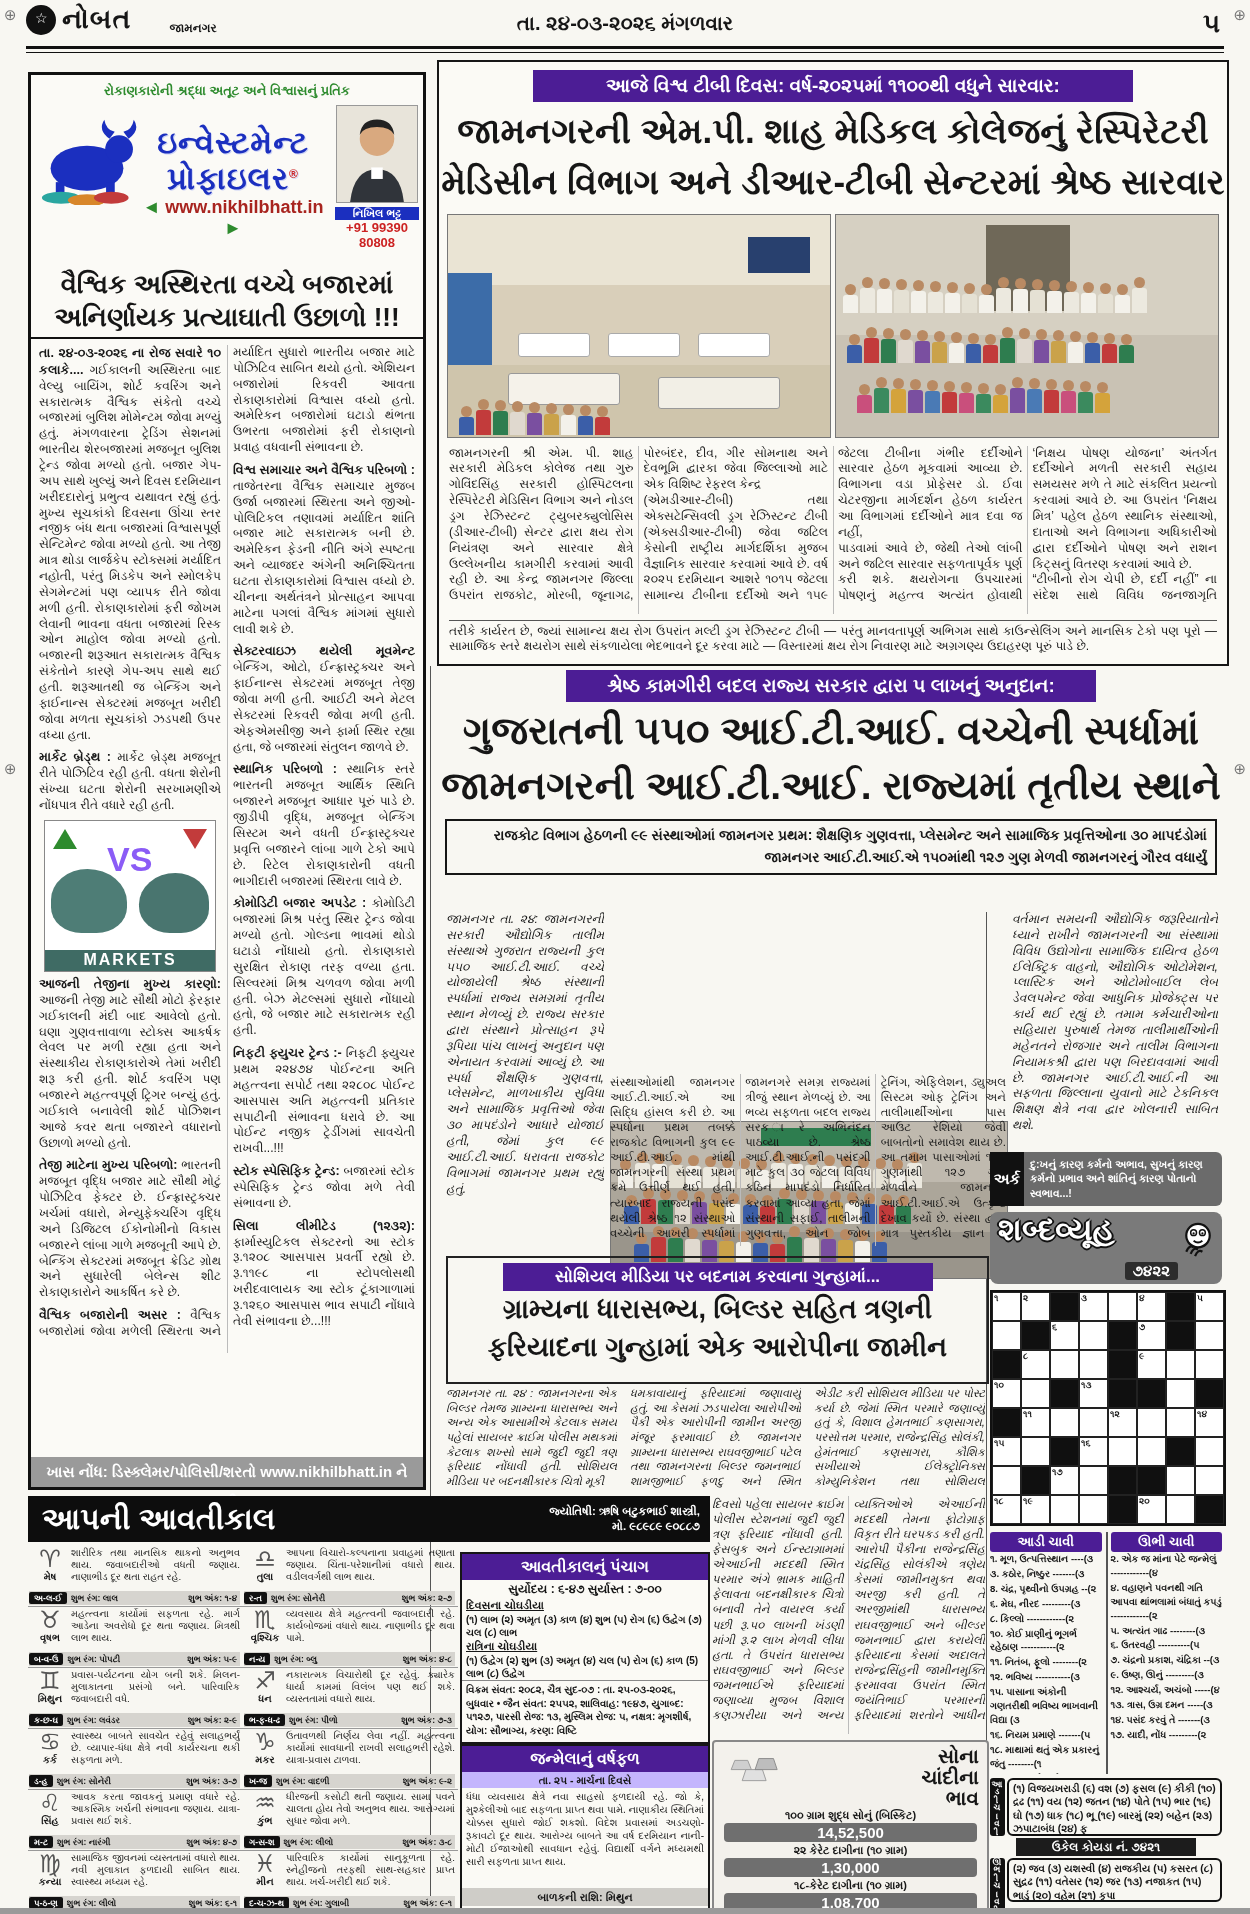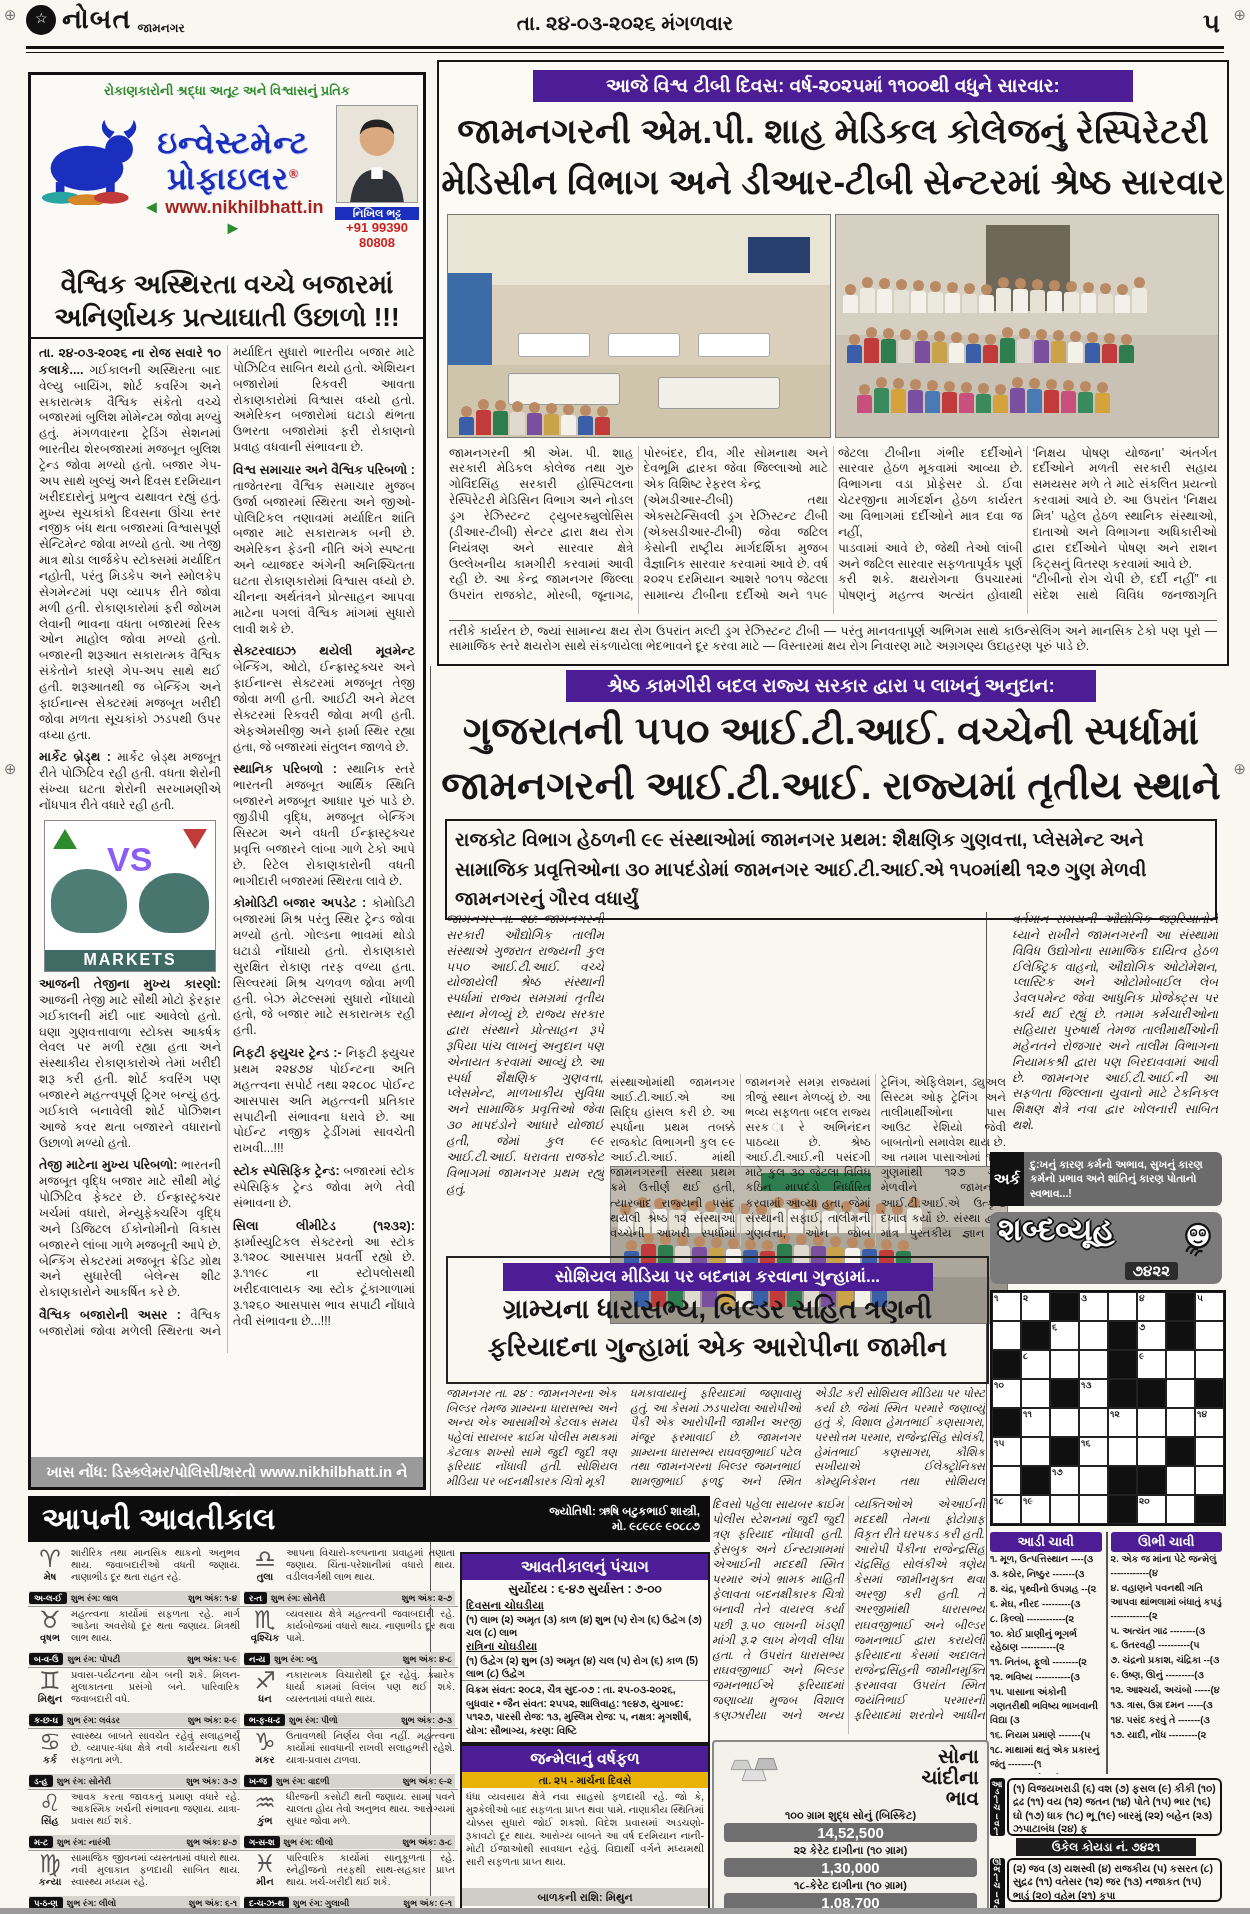--- a/index.html
+++ b/index.html
@@ -4,21 +4,21 @@
 <style>
   html,body{margin:0;padding:0;background:#e9e8e4;}
   .page{position:relative;width:1250px;height:1914px;background:#f8f7f2;color:#161616;
         font-family:"Liberation Sans","DejaVu Sans",sans-serif;overflow:hidden;}
   .abs{position:absolute;}
   .bar{background:#4c1d95;color:#fff;font-weight:bold;text-align:center;}
   .jtext{text-align:justify;line-height:1.3;}
   .regmark{color:#777;font-size:15px;}
   
   .mast-title{font-size:27px;font-weight:bold;letter-spacing:1px;}
-  .mast-ed{font-size:12px;font-weight:bold;}
+  .mast-ed{font-size:12px;font-weight:bold;margin-left:32px;}
   .dateline{font-size:20px;font-weight:bold;text-align:center;}
   .pageno{font-size:26px;font-weight:bold;}
   .rule-thick{background:#111;height:3px;}
   .rule-thin{background:#111;height:1px;}
   
   .adbox{border:3px solid #111;background:#fbfaf6;}
   .ad-tagline{color:#2e8b2e;font-size:13px;font-weight:bold;text-align:center;}
   .ad-brand{color:#1b2fbf;font-size:31px;font-weight:bold;text-align:center;letter-spacing:1px;
             text-shadow:1px 1px 0 #cdd3f5;}
   .ad-reg{color:#cc2222;font-size:12px;vertical-align:super;}
@@ -38,21 +38,21 @@
   .vsimg .markets{position:absolute;bottom:0;left:0;right:0;background:#3f6b64;color:#fff;font-weight:bold;
                   font-size:16px;text-align:center;letter-spacing:2px;}
   .tri{width:0;height:0;position:absolute;}
   .disclaimer{background:#9a9a9a;color:#fff;font-size:15px;font-weight:bold;text-align:center;line-height:30px;}
   
   .tbbox{border:2px solid #161616;background:#fbfaf5;}
   .kicker{font-size:19px;line-height:32px;}
   .headline-xl{font-size:35px;font-weight:bold;text-align:center;line-height:1.45;}
   .headline-l{font-size:39px;font-weight:bold;text-align:center;line-height:1.4;}
   .headline-m{font-size:27px;font-weight:bold;text-align:center;line-height:1.4;}
-  .subhead-box{border:2px solid #161616;font-size:19px;font-weight:bold;text-align:left;line-height:1.55;padding:4px 8px;}
+  .subhead-box{border:2px solid #161616;font-size:14px;font-weight:bold;text-align:right;line-height:1.55;padding:4px 8px;}
   .cols4{column-count:4;column-gap:10px;column-rule:1px solid #bbb;font-size:12.2px;height:168px;overflow:hidden;}
   .cols3{column-count:3;column-gap:10px;column-rule:1px solid #bbb;font-size:11.6px;height:100%;overflow:hidden;}
   .cols2{column-count:2;column-gap:10px;column-rule:1px solid #bbb;font-size:11.6px;height:100%;overflow:hidden;}
   .colblock{font-size:12.2px;overflow:hidden;}
   .strip{border-top:1px solid #555;font-size:12.2px;padding-top:3px;}
   .photo{position:relative;overflow:hidden;border:1px solid #777;}
   .photo .crowdrow{position:absolute;white-space:nowrap;}
   .person{display:inline-block;vertical-align:bottom;margin:0 1px;}
   .person .hd{width:11px;height:11px;border-radius:50%;background:#b98a63;margin:0 auto;}
   .person .bd{width:15px;height:22px;border-radius:3px 3px 0 0;}
@@ -89,21 +89,21 @@
   .hbar{display:flex;align-items:center;height:14px;background:#d6d4cf;font-size:8.6px;font-weight:bold;gap:4px;}
   .hletters{background:#111;color:#fff;padding:0 5px;line-height:12px;border-radius:2px;}
   .hnum{margin-left:auto;padding-right:3px;}
   
   .pbox{border:2px solid #161616;background:#fbfaf5;}
   .pbox .phead{font-size:16px;line-height:26px;}
   .prow{font-size:12px;font-weight:bold;text-align:center;padding:2px 0;}
   .plabel{font-size:11px;font-weight:bold;text-decoration:underline;padding:1px 4px;}
   .ptext{font-size:10px;font-weight:bold;padding:0 4px;line-height:1.3;}
   .psanvat{font-size:10px;font-weight:bold;padding:2px 4px;line-height:1.35;border-top:1px solid #888;}
-  .vf-sub{background:#eab308;font-size:10.5px;font-weight:bold;text-align:center;line-height:16px;}
+  .vf-sub{background:#c4b5fd;font-size:10.5px;font-weight:bold;text-align:center;line-height:16px;}
   .vf-body{font-size:10px;line-height:1.3;text-align:justify;padding:2px 4px;}
   .vf-foot{background:#cfcdc8;font-size:11px;font-weight:bold;text-align:center;line-height:18px;}
   .goldbox{border:2px solid #888;background:#f3f1ec;border-radius:4px;}
   .gold-title{font-size:20px;font-weight:bold;text-align:right;line-height:1.05;padding:4px 8px 0 0;}
   .gold-label{font-size:11px;font-weight:bold;text-align:center;line-height:13px;}
   .gold-val{background:#6f6f6f;color:#fff;font-size:15px;font-weight:bold;text-align:center;line-height:19px;border-radius:4px;margin:1px 10px 2px 10px;}
   .vrule{background:#555;width:1px;}
 </style>
 </head>
 <body>

